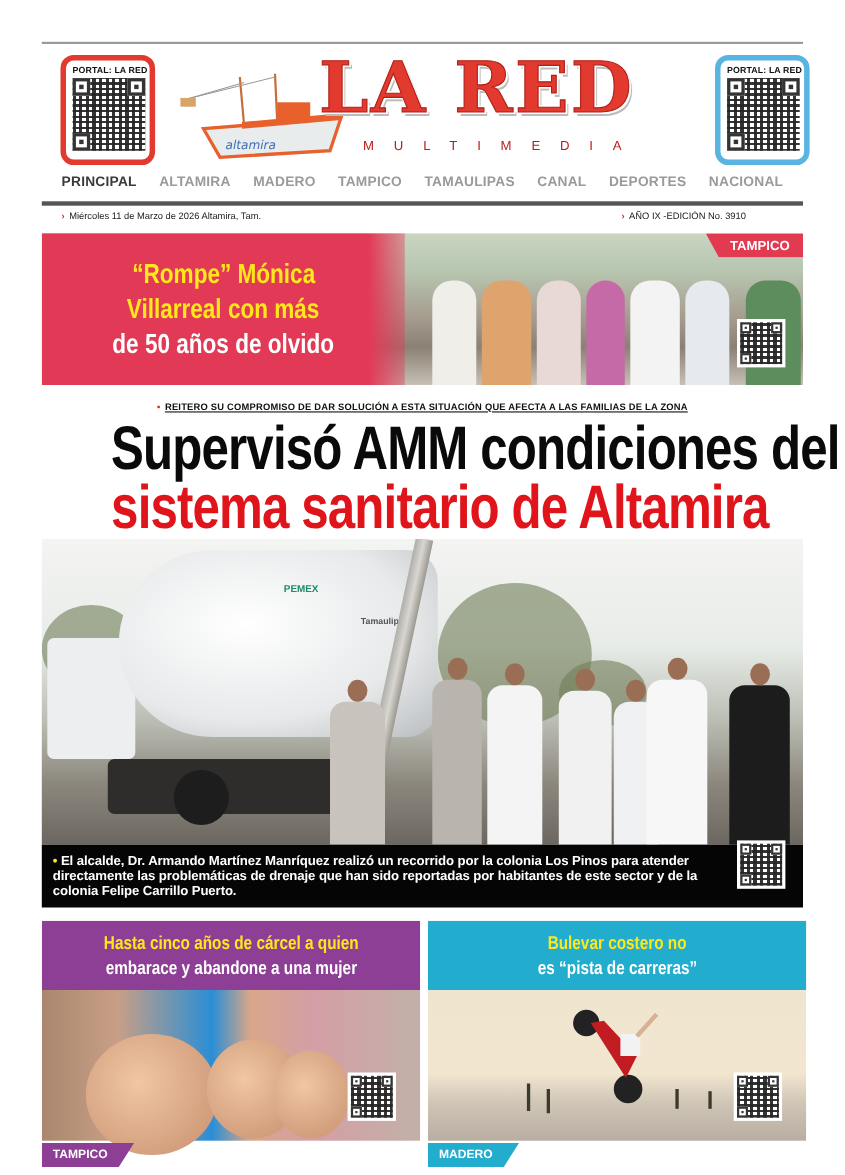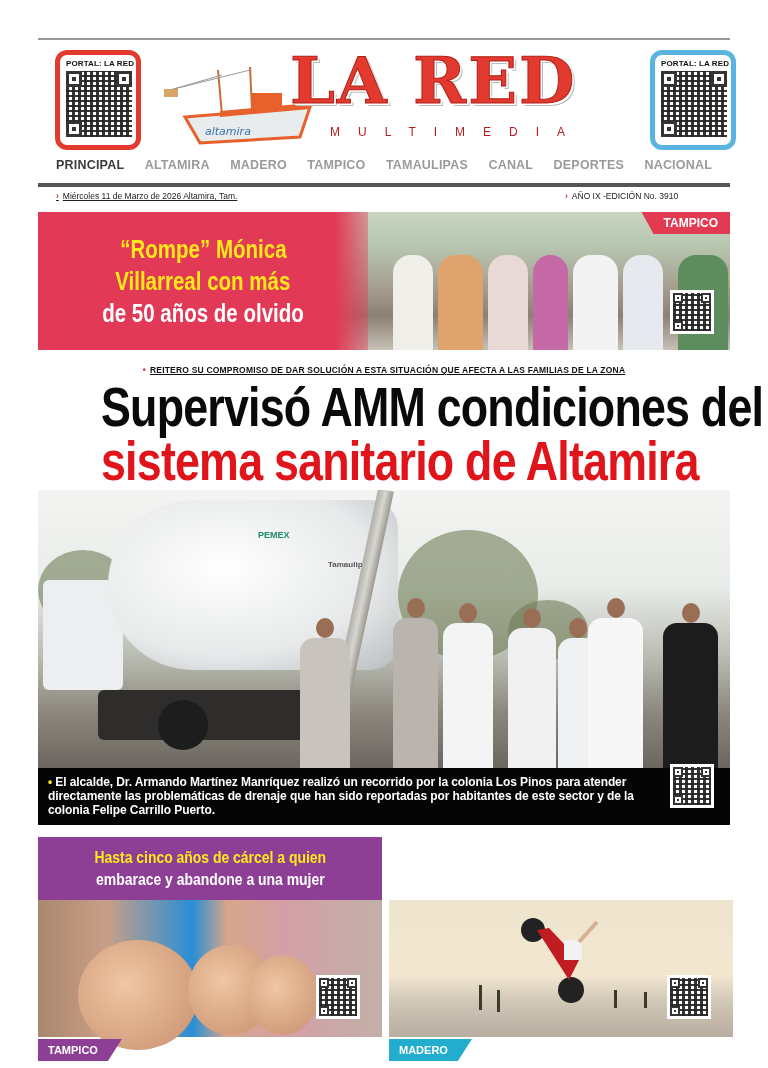--- a/index.html
+++ b/index.html
@@ -34,21 +34,21 @@
     text-shadow: -2px -2px 0 #fff, 2px 2px 0 #fff, 3px 3px 0 #bbb; -webkit-text-stroke: 1px #b01e16; }
   .logo-sub { position: absolute; left: 170px; top: 80px; font-size: 12px; letter-spacing: 18px; color: #b91c1c; }
 
   
   .nav { position: absolute; left: 38px; top: 158px; width: 692px; height: 18px; display: flex; justify-content: space-between; padding: 0 18px; }
   .nav-item { font-size: 12.5px; font-weight: bold; color: #9a9a9a; letter-spacing: 0.2px; cursor: pointer; }
   .nav-item.active { color: #3a3a3a; }
   .nav-rule { position: absolute; left: 38px; top: 183px; width: 692px; height: 4px; background: #555; }
 
   .info-left, .info-right { position: absolute; top: 191px; font-size: 8.5px; color: #222; }
-  .info-left { left: 56px; text-decoration: underline; } .info-right { left: 565px; }
+  .info-left { left: 56px; } .info-right { left: 565px; }
   .chev { color: #d7261e; font-weight: bold; margin-right: 4px; }
 
   
   .feature-top { position: absolute; left: 38px; top: 212px; width: 692px; height: 138px; overflow: hidden; }
   .ft-photo { position: absolute; left: 0; top: 0; width: 100%; height: 100%;
     background: linear-gradient(180deg, #c9d5c1 0%, #b7c6b0 25%, #a69d8f 55%, #8b8074 75%, #c6c0b6 100%); }
   .ft-photo .crowd { position: absolute; bottom: 0; height: 95px; border-radius: 18px 18px 0 0; }
   .ft-panel { position: absolute; left: 0; top: 0; width: 330px; height: 100%; background: linear-gradient(90deg, #e23a56 0%, #e23a56 90%, rgba(226,58,86,0.4) 100%); display: flex; flex-direction: column; align-items: center; justify-content: center; }
   .ft-line { font-family: "Liberation Sans", sans-serif; font-weight: bold; font-size: 25px; line-height: 32px; text-align: center; transform: scaleX(0.82); white-space: nowrap; }
   .yellow { color: #ffe81a; } .white { color: #ffffff; }
@@ -246,20 +246,24 @@
     <div class="qr-code">
       <span class="qr-finder tl"></span>
         <span class="qr-finder tr"></span>
         <span class="qr-finder bl"></span>
     </div>
   </div>
   <div class="card-tag">TAMPICO</div>
 </div>
 
 <div class="card right">
+  <div class="card-head">
+    <div class="card-line yellow">Bulevar costero no</div>
+    <div class="card-line white">es “pista de carreras”</div>
+  </div>
   <div class="card-photo">
     <div class="palm" style="left:90px;top:85px;height:25px;"></div>
     <div class="palm" style="left:108px;top:90px;height:22px;"></div>
     <div class="palm" style="left:225px;top:90px;height:18px;"></div>
     <div class="palm" style="left:255px;top:92px;height:16px;"></div>
     <svg class="moto" viewBox="0 0 80 95">
       <circle cx="14" cy="20" r="12" fill="#222"></circle>
       <circle cx="52" cy="80" r="13" fill="#222"></circle>
       <path d="M18 20 L50 70 L60 50 L30 18 Z" fill="#c01c22"></path>
       <rect x="45" y="30" width="18" height="20" fill="#f2f2f2"></rect>

